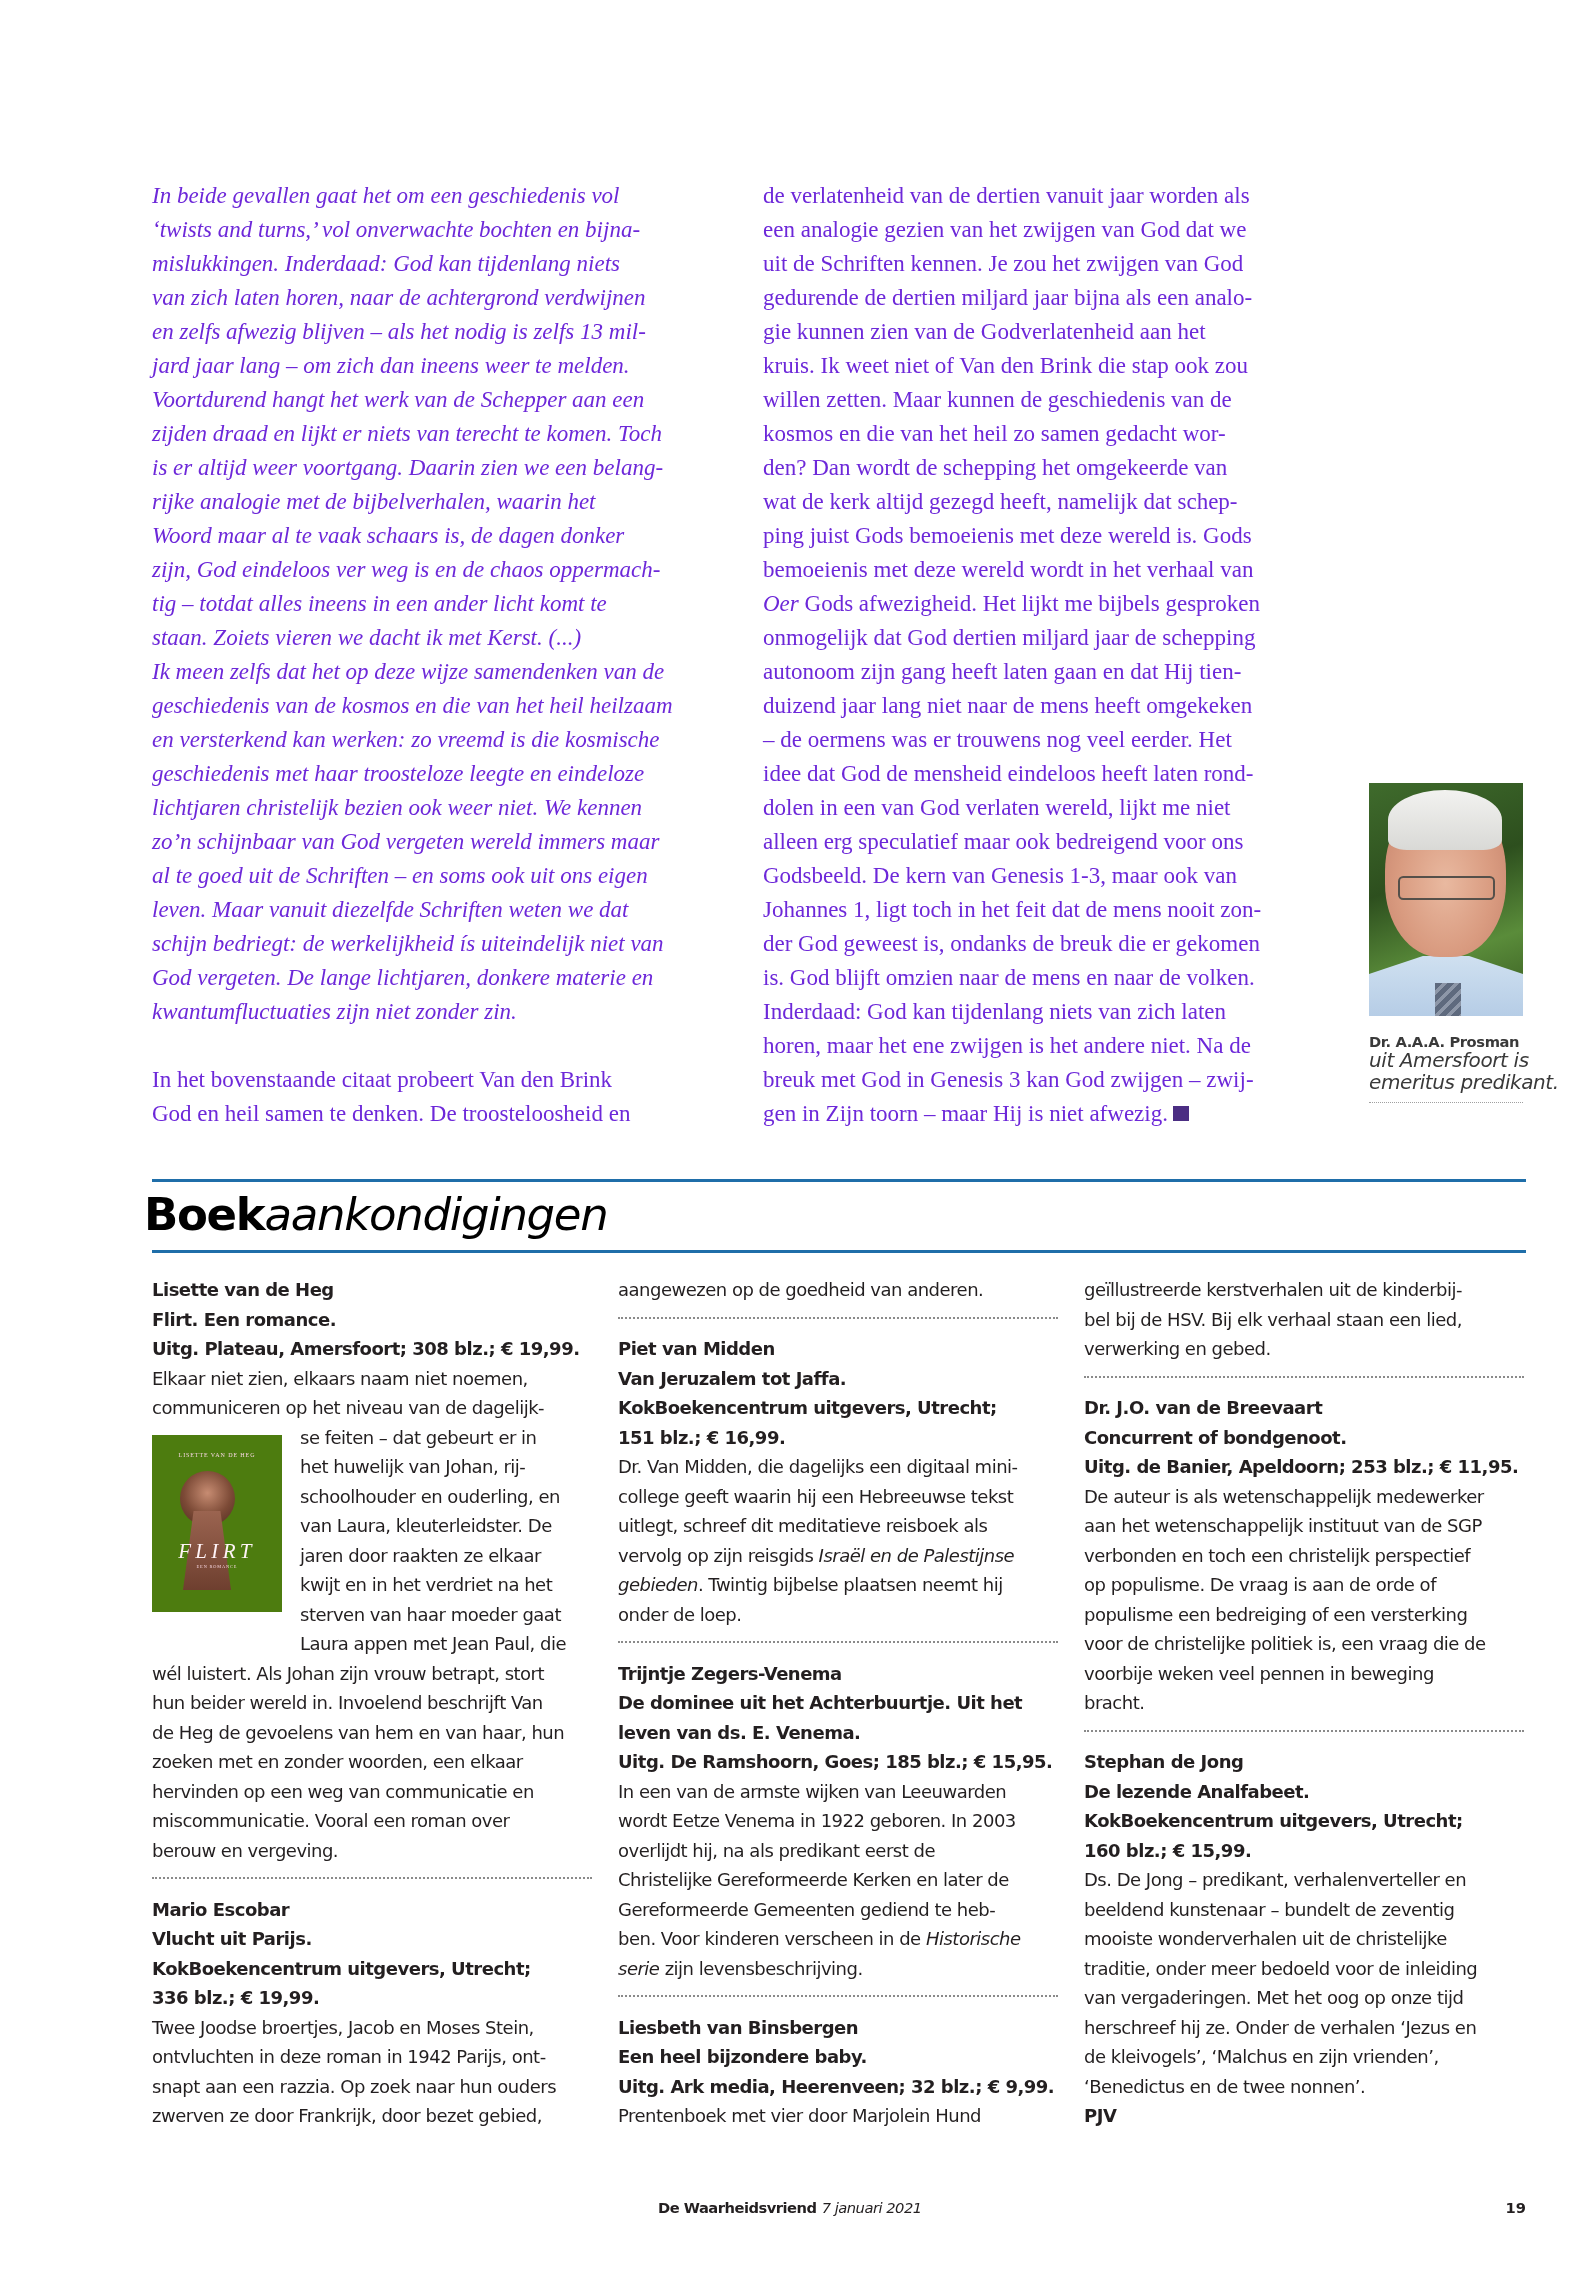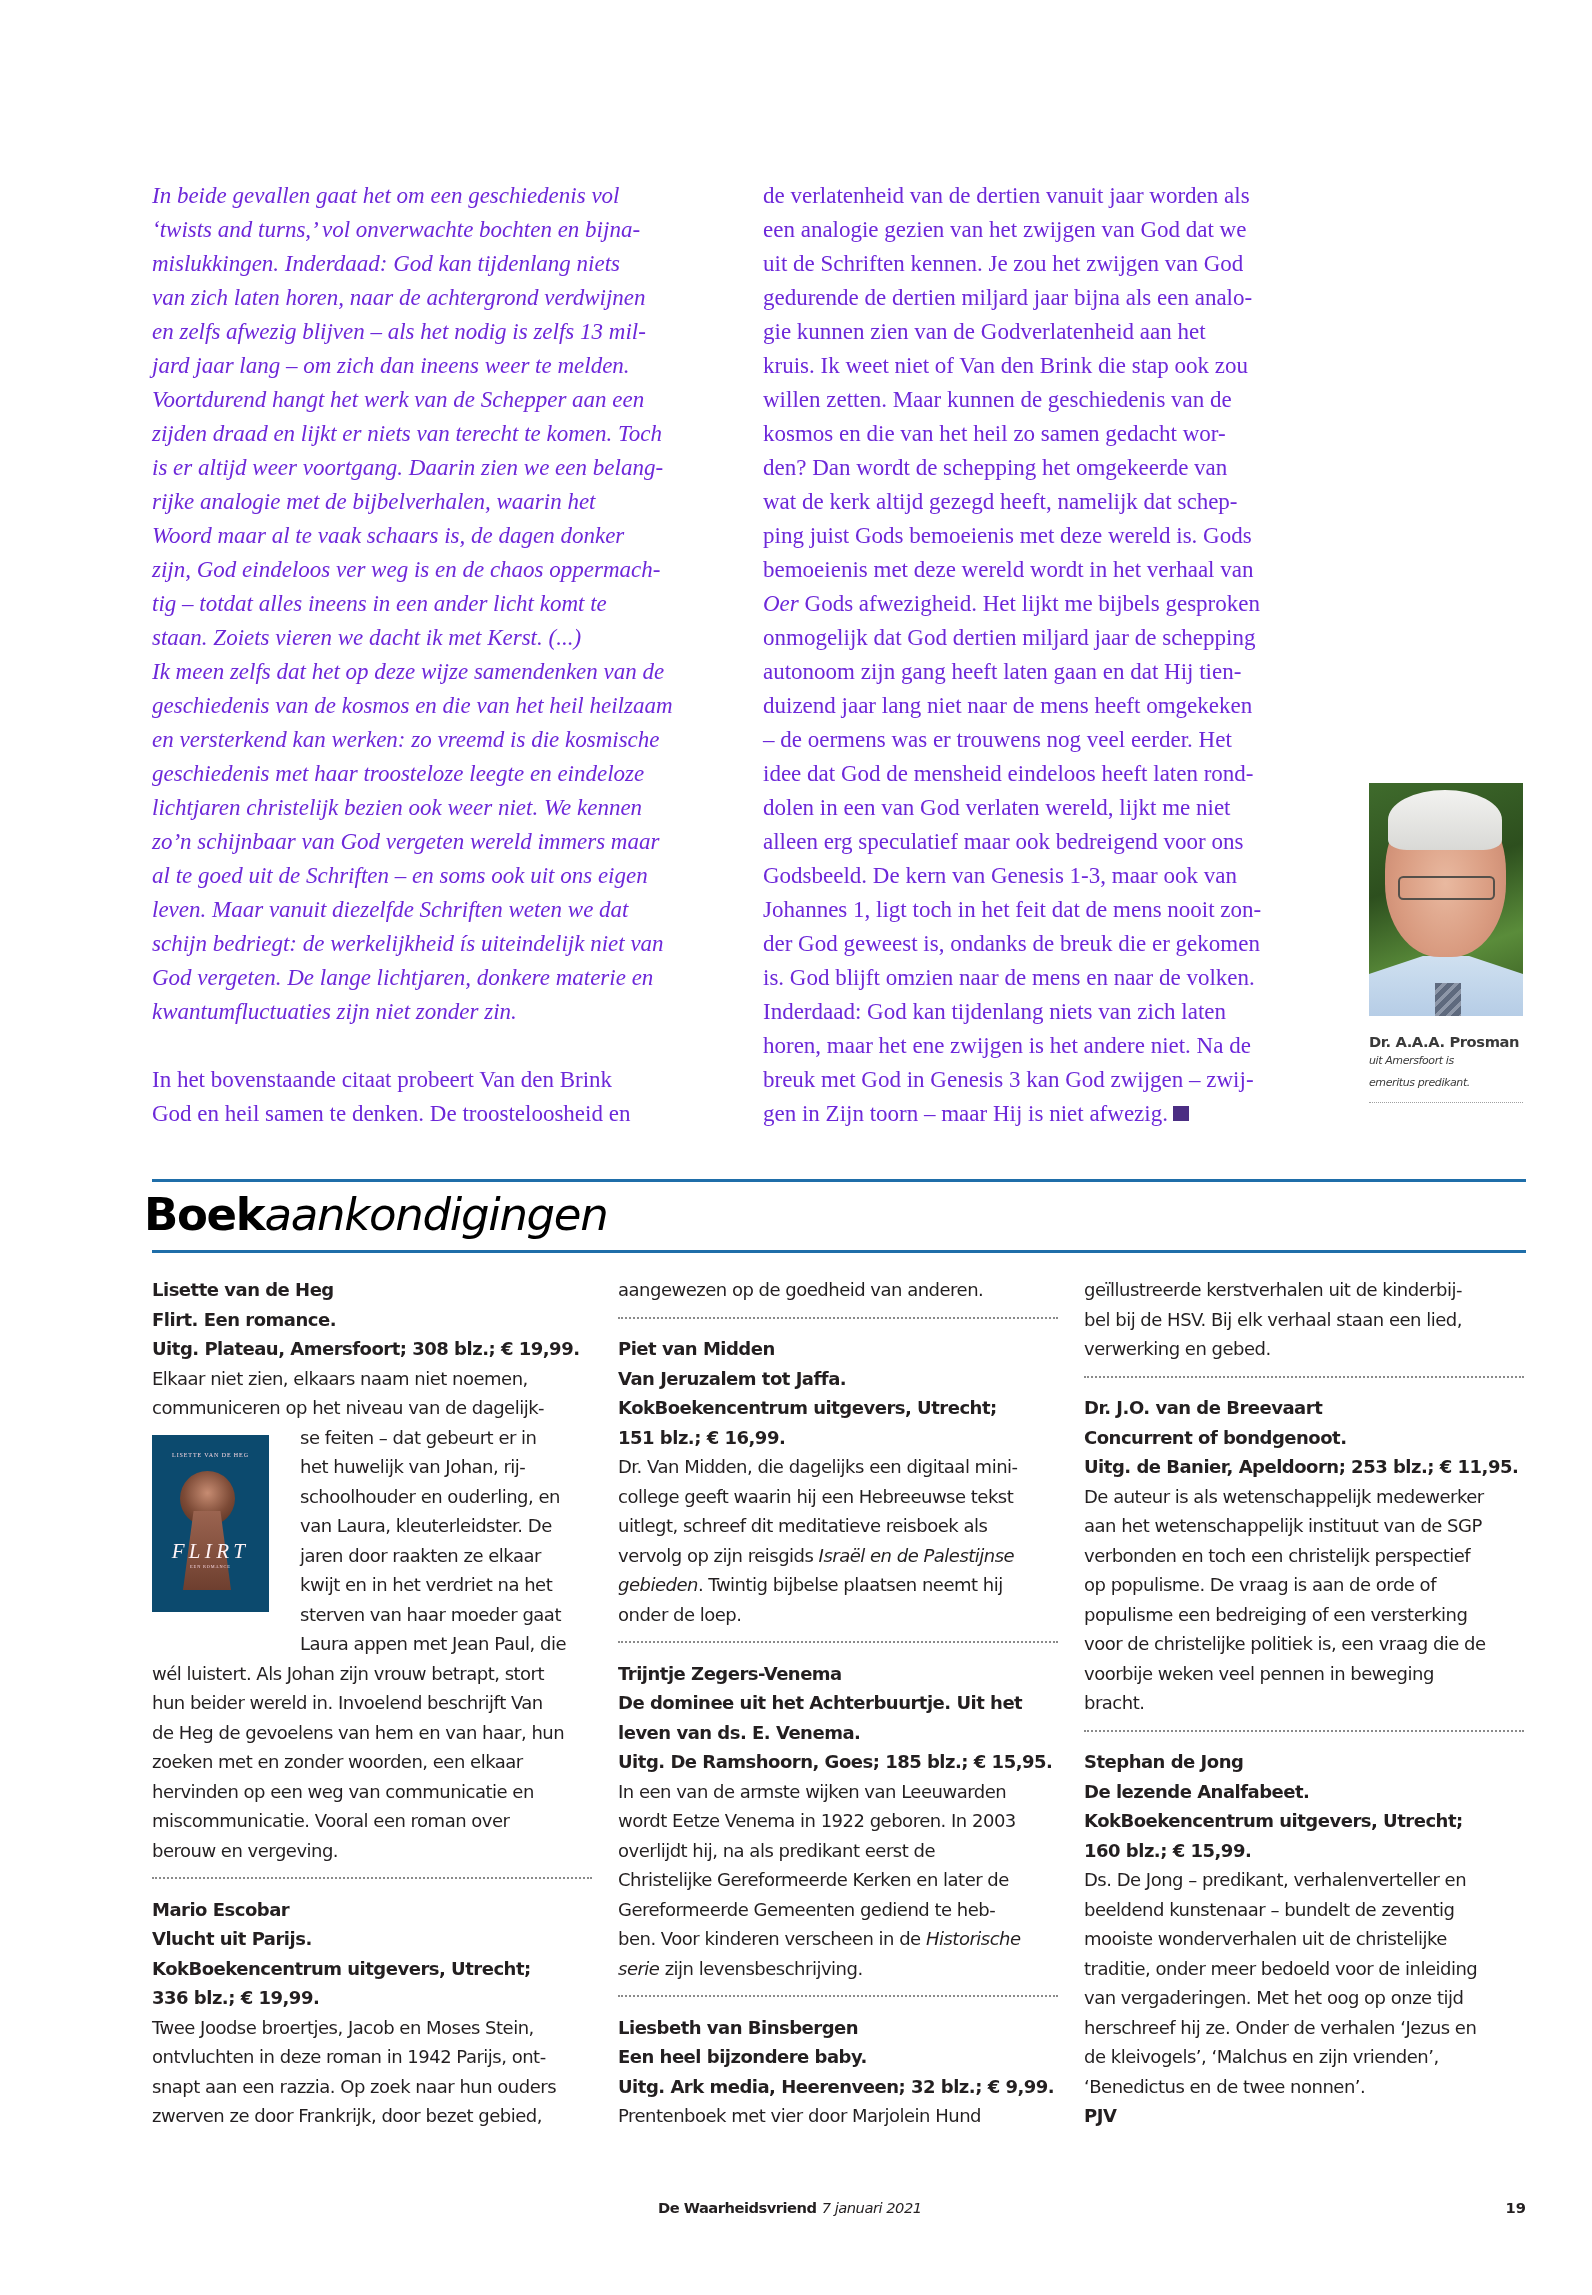--- a/index.html
+++ b/index.html
@@ -50,21 +50,21 @@
     position: absolute; left: 66px; top: 200px; width: 26px; height: 35px;
     background: repeating-linear-gradient(135deg, #5e6a7e 0 5.2px, #8d97a8 5.2px 8.6px);
   }
   .author-name {
     font-family: "DejaVu Sans", "Liberation Sans", sans-serif;
     font-weight: bold; font-size: 14.7px; margin-top: 17.3px; color: #3a3a3a;
     letter-spacing: -0.4px;
   }
   .author-desc {
     font-family: "DejaVu Sans", "Liberation Sans", sans-serif;
-    font-style: italic; font-size: 11px; line-height: 21.6px; color: #3a3a3a;
+    font-style: italic; font-size: 20px; line-height: 21.6px; color: #3a3a3a;
     letter-spacing: -0.4px;
   }
   .author-dots { border-bottom: 1.7px dotted #a0a0a0; margin-top: 8.6px; width: 154px; }
 
   
   .section-rule { position: absolute; left: 152px; width: 1374px; height: 2.6px; background: #1f6ea9; }
   .rule-top { top: 1179px; }
   .rule-bottom { top: 1250px; }
   .section-title {
     position: absolute; left: 144px; top: 1182px; height: 66px;
@@ -83,22 +83,22 @@
     letter-spacing: -0.5px;
   }
   .bcol-1 { left: 152px; width: 440px; }
   .bcol-2 { left: 618px; width: 440px; }
   .bcol-3 { left: 1084px; width: 440px; }
   .bold { font-weight: bold; }
   .dots { border-bottom: 2.6px dotted #8a8a8a; height: 12px; margin-bottom: 15.5px; width: 440px; }
   .indent { padding-left: 148px; }
 
   .book-cover {
-    position: absolute; left: 152px; top: 1435px; width: 117px; height: 177px;
-    background: #0c4a6e; overflow: hidden;
+    position: absolute; left: 152px; top: 1435px; width: 130px; height: 177px;
+    background: #4d7c0f; overflow: hidden;
   }
   .cover-author { position: absolute; top: 17.3px; left: 0; right: 0; text-align: center; font-family: "Liberation Serif", serif; font-size: 6px; letter-spacing: 0.9px; color: #f7d6e0; }
   .keyhole-circle { position: absolute; left: 28px; top: 36px; width: 55px; height: 55px; border-radius: 50%; background: radial-gradient(circle at 50% 40%, #c78c72 0%, #7c4a36 55%, #4a2a1e 100%); }
   .keyhole-stem { position: absolute; left: 31px; top: 76px; width: 48px; height: 79px; background: linear-gradient(#9b6450, #6e3f2f); clip-path: polygon(22% 0, 78% 0, 100% 100%, 0 100%); }
   .cover-title { position: absolute; top: 104px; left: 0; right: 0; text-align: center; font-family: "Liberation Serif", serif; font-style: italic; font-size: 21px; letter-spacing: 4.3px; color: #fff3f6; }
   .cover-sub { position: absolute; top: 129px; left: 0; right: 0; text-align: center; font-family: "Liberation Serif", serif; font-size: 4.3px; letter-spacing: 0.9px; color: #f7d6e0; }
 
   .signature { text-align: left; font-weight: bold; margin-top: 0px; }
 
   

